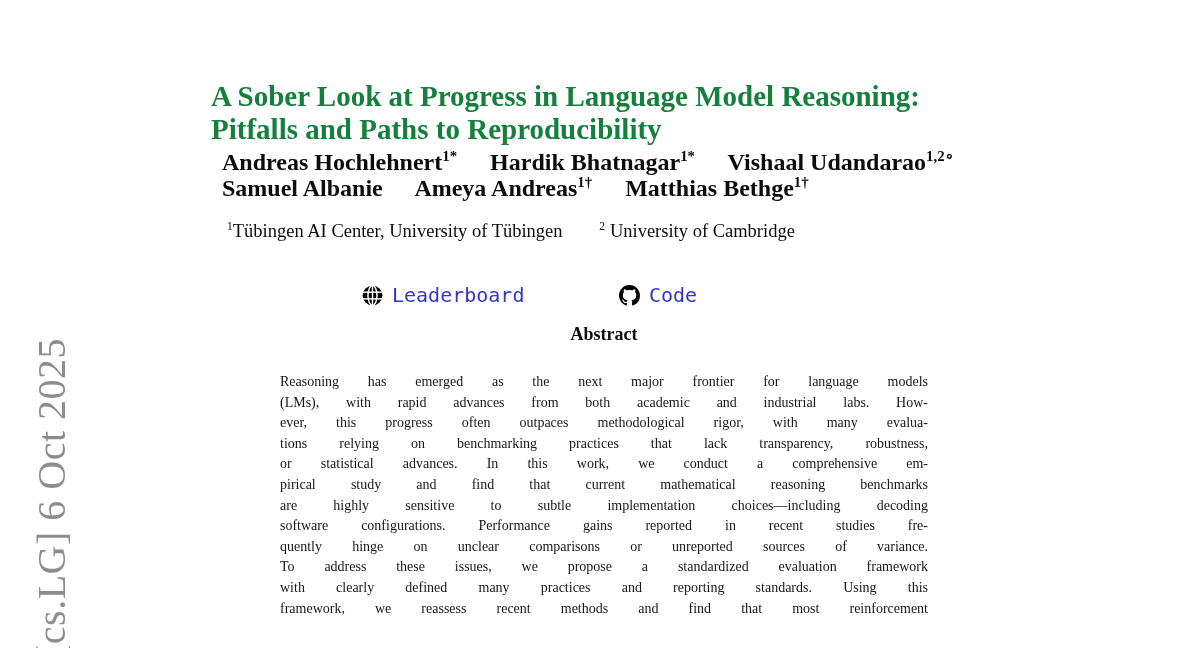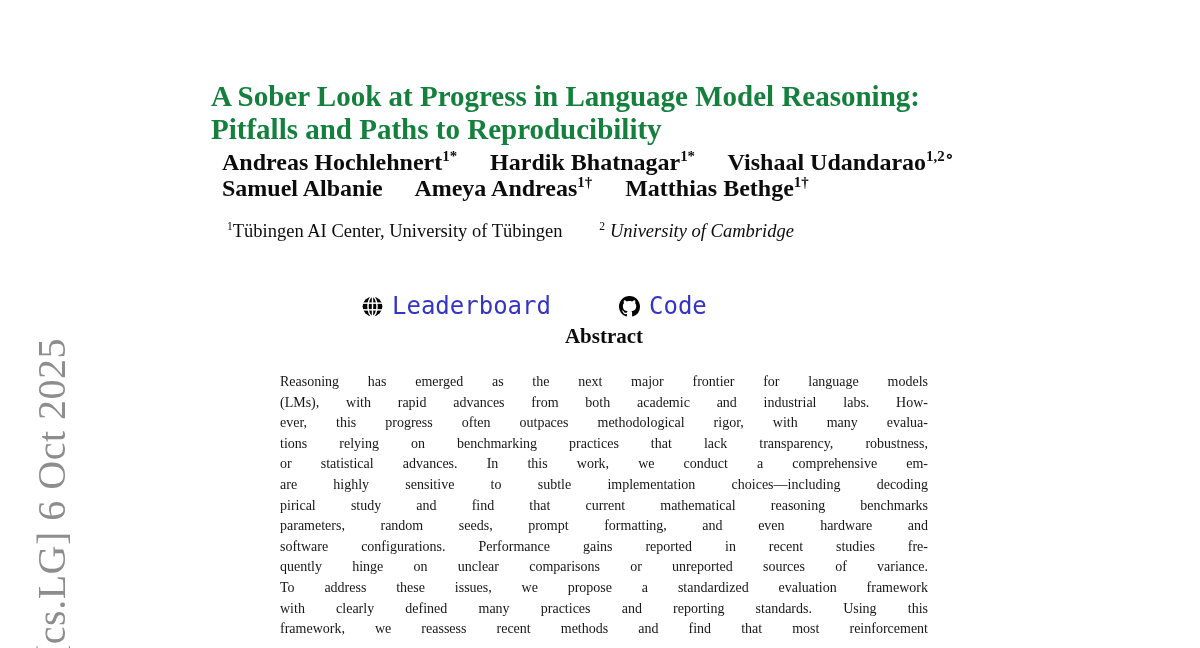--- a/index.html
+++ b/index.html
@@ -49,44 +49,44 @@
   .author:last-child { margin-right: 0; }
   sup { font-size: 62%; line-height: 0; }
 
   .affil-block {
     position: absolute; left: 227px; top: 221px;
     font-size: 18.5px;
     white-space: nowrap;
     color: #0c0c0c;
   }
   .affil2 { margin-left: 32px; }
-  .affil2 .affil-text { margin-left: 5px; font-style: italic; }
+  .affil2 .affil-text { margin-left: 5px; }
 
   .links-row { position: absolute; left: 0; top: 278px; width: 1200px; height: 26px; }
   .link-item {
-    position: absolute; top: 15px;
+    position: absolute; top: 4px;
     display: flex; align-items: center; gap: 9px;
     height: 26px;
     font-family: "DejaVu Sans Mono", monospace;
-    font-size: 24px;
+    font-size: 20px;
     color: #3434c6;
     text-decoration: none;
     cursor: pointer;
     white-space: nowrap;
   }
   .link-item .ic { display: inline-flex; width: 21px; height: 23px; align-items: center; justify-content: center; }
   .link-leaderboard { left: 362px; }
   .link-code        { left: 619px; }
   .link-evallogs    { left: 777px; }
 
   .abstract-heading {
     position: absolute; left: 280px; top: 324px; width: 648px;
     text-align: center;
     font-weight: bold;
-    font-size: 21px;
+    font-size: 18px;
     color: #0c0c0c;
   }
 
   .abstract-body {
     position: absolute; left: 280px; top: 372px; width: 648px;
     font-size: 14px;
     line-height: 20.6px;
     color: #161616;
   }
   .abs-line {
@@ -157,23 +157,22 @@
   </div>
 
   <div class="abstract-heading">Abstract</div>
 
   <div class="abstract-body">
     <div class="abs-line">Reasoning has emerged as the next major frontier for language models</div>
     <div class="abs-line">(LMs), with rapid advances from both academic and industrial labs. How-</div>
     <div class="abs-line">ever, this progress often outpaces methodological rigor, with many evalua-</div>
     <div class="abs-line">tions relying on benchmarking practices that lack transparency, robustness,</div>
     <div class="abs-line">or statistical advances. In this work, we conduct a comprehensive em-</div>
+    <div class="abs-line">pirical study and find that current mathematical reasoning benchmarks</div>
     <div class="abs-line">are highly sensitive to subtle implementation choices—including decoding</div>
-    <div class="abs-line">pirical study and find that current mathematical reasoning benchmarks</div>
-    <div class="abs-line">parameters, random seeds, prompt formatting, and even hardware and</div>
     <div class="abs-line">software configurations. Performance gains reported in recent studies fre-</div>
     <div class="abs-line">quently hinge on unclear comparisons or unreported sources of variance.</div>
     <div class="abs-line">To address these issues, we propose a standardized evaluation framework</div>
     <div class="abs-line">with clearly defined many practices and reporting standards. Using this</div>
     <div class="abs-line">framework, we reassess recent methods and find that most reinforcement</div>
   </div>
 
 </div>
 
 </body></html>

